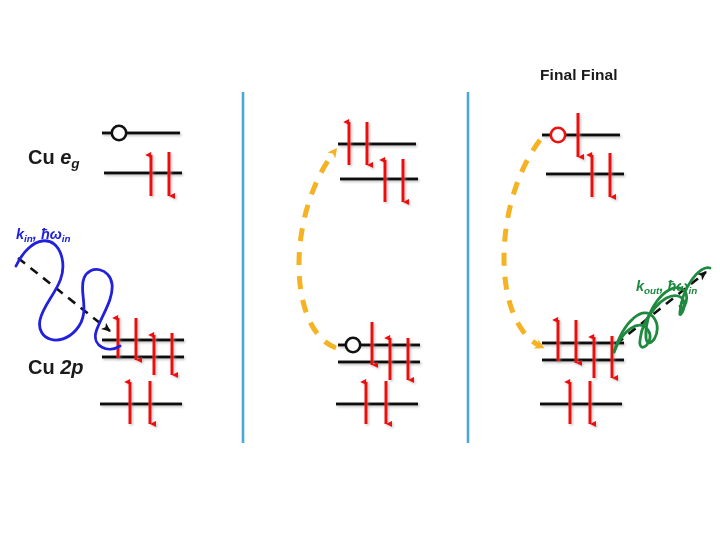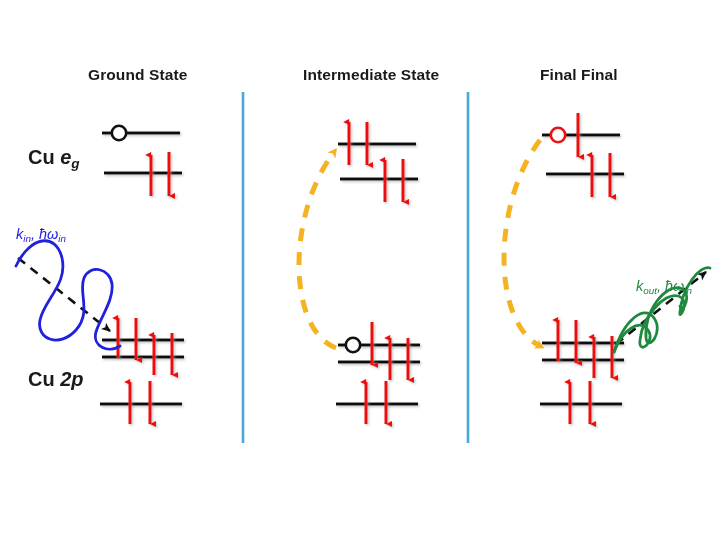--- a/index.html
+++ b/index.html
@@ -50,21 +50,21 @@
   .orb-label sub {
     font-size: 0.68em;
     font-style: italic;
     vertical-align: -0.28em;
     letter-spacing: 0;
   }
   .photon-label {
     position: absolute;
     font-family: "Liberation Sans", sans-serif;
     font-size: 14.5px;
-    font-weight: normal;
+    font-weight: bold;
     font-style: italic;
     white-space: nowrap;
   }
   .photon-label sub {
     font-size: 0.68em;
     vertical-align: -0.26em;
   }
   .photon-in { color: #2020dd; }
   .photon-out { color: #1f8a3f; }
 </style>
@@ -204,30 +204,28 @@
         <line x1="616" y1="344" x2="706" y2="272" stroke="#111111" stroke-width="2.6" stroke-dasharray="9 7" marker-end="url(#blackHead)"></line>
         <path d="M614,352 C622,330 640,318 648,330 C656,342 638,356 640,340
                  C642,318 664,292 678,296 C692,300 678,322 680,312
                  C682,288 700,264 710,268" fill="none" stroke="#1f8a3f" stroke-width="2.8" stroke-linecap="round"></path>
         <path d="M614,352 C624,320 644,304 654,318 C664,332 648,352 646,338
                  C644,310 666,284 680,288 C694,292 682,316 680,306" fill="none" stroke="#1f8a3f" stroke-width="2.8" stroke-linecap="round"></path>
       </g>
     </g>
   </svg>
 
-  <div class="panel-title" style="left:88px; top:66px;">Ground State</div>
-  <div class="panel-title" style="left:303px; top:66px;">Intermediate State</div>
   <div class="panel-title" style="left:540px; top:66px;">Final Final</div>
 
   <div class="orb-label" style="left:28px; top:146px;">
     <span>Cu</span>
     <i>e</i><sub>g</sub>
   </div>
 
-  <div class="orb-label" style="left:28px; top:368px;">
+  <div class="orb-label" style="left:28px; top:356px;">
     <span>Cu</span>
     <i>2p</i>
   </div>
 
   <div class="photon-label photon-in" style="left:16px; top:226px;">
     <span>k</span><sub>in</sub><span>,&nbsp;</span><span>ħω</span><sub>in</sub>
   </div>
 
   <div class="photon-label photon-out" style="left:636px; top:230px;margin-top:48px;">
     <span>k</span><sub>out</sub><span>,&nbsp;</span><span>ħω</span><sub>in</sub>

